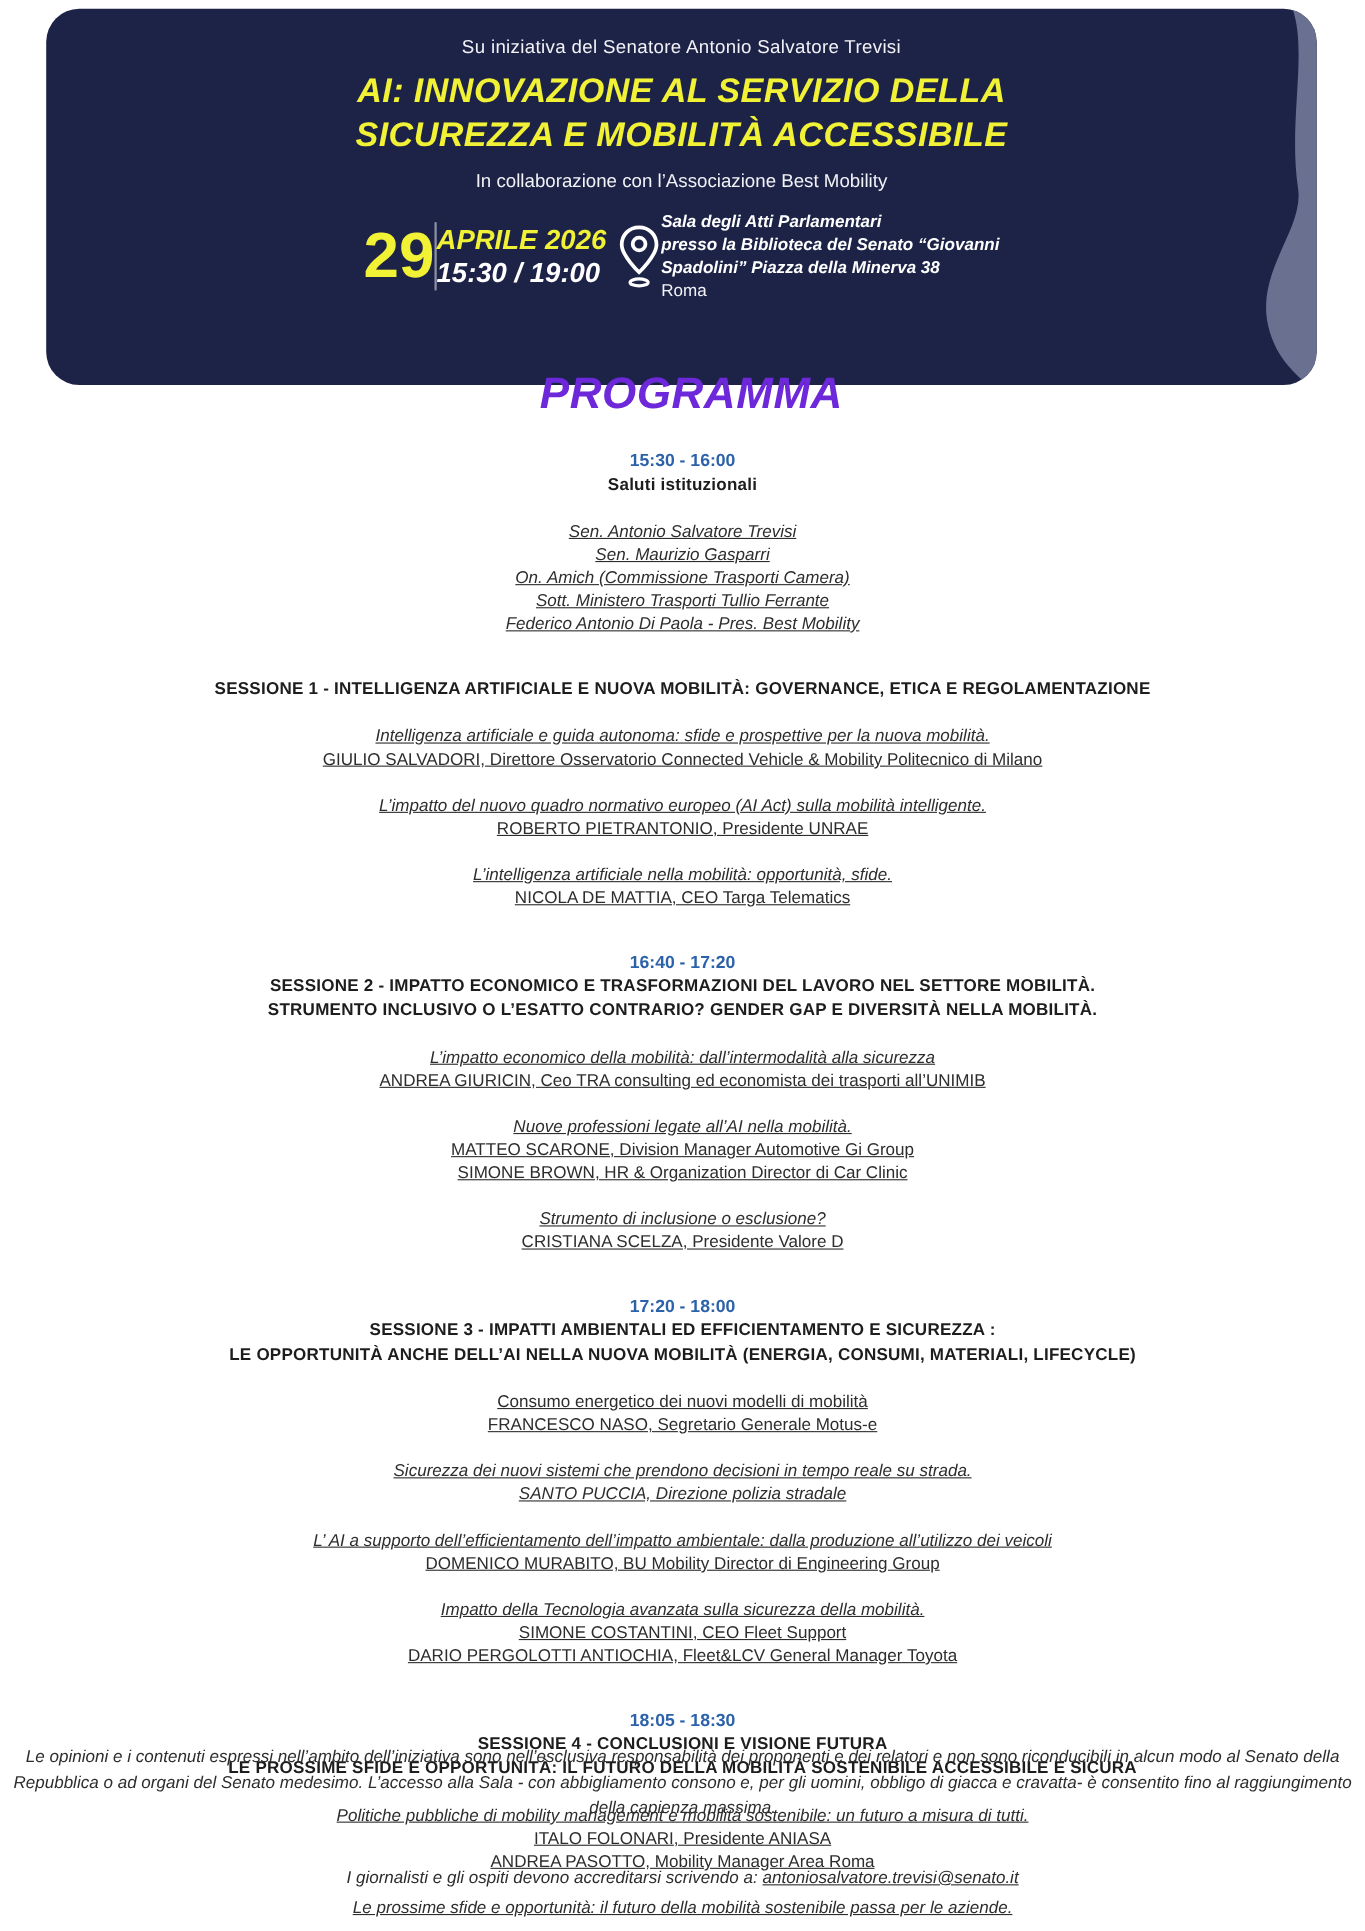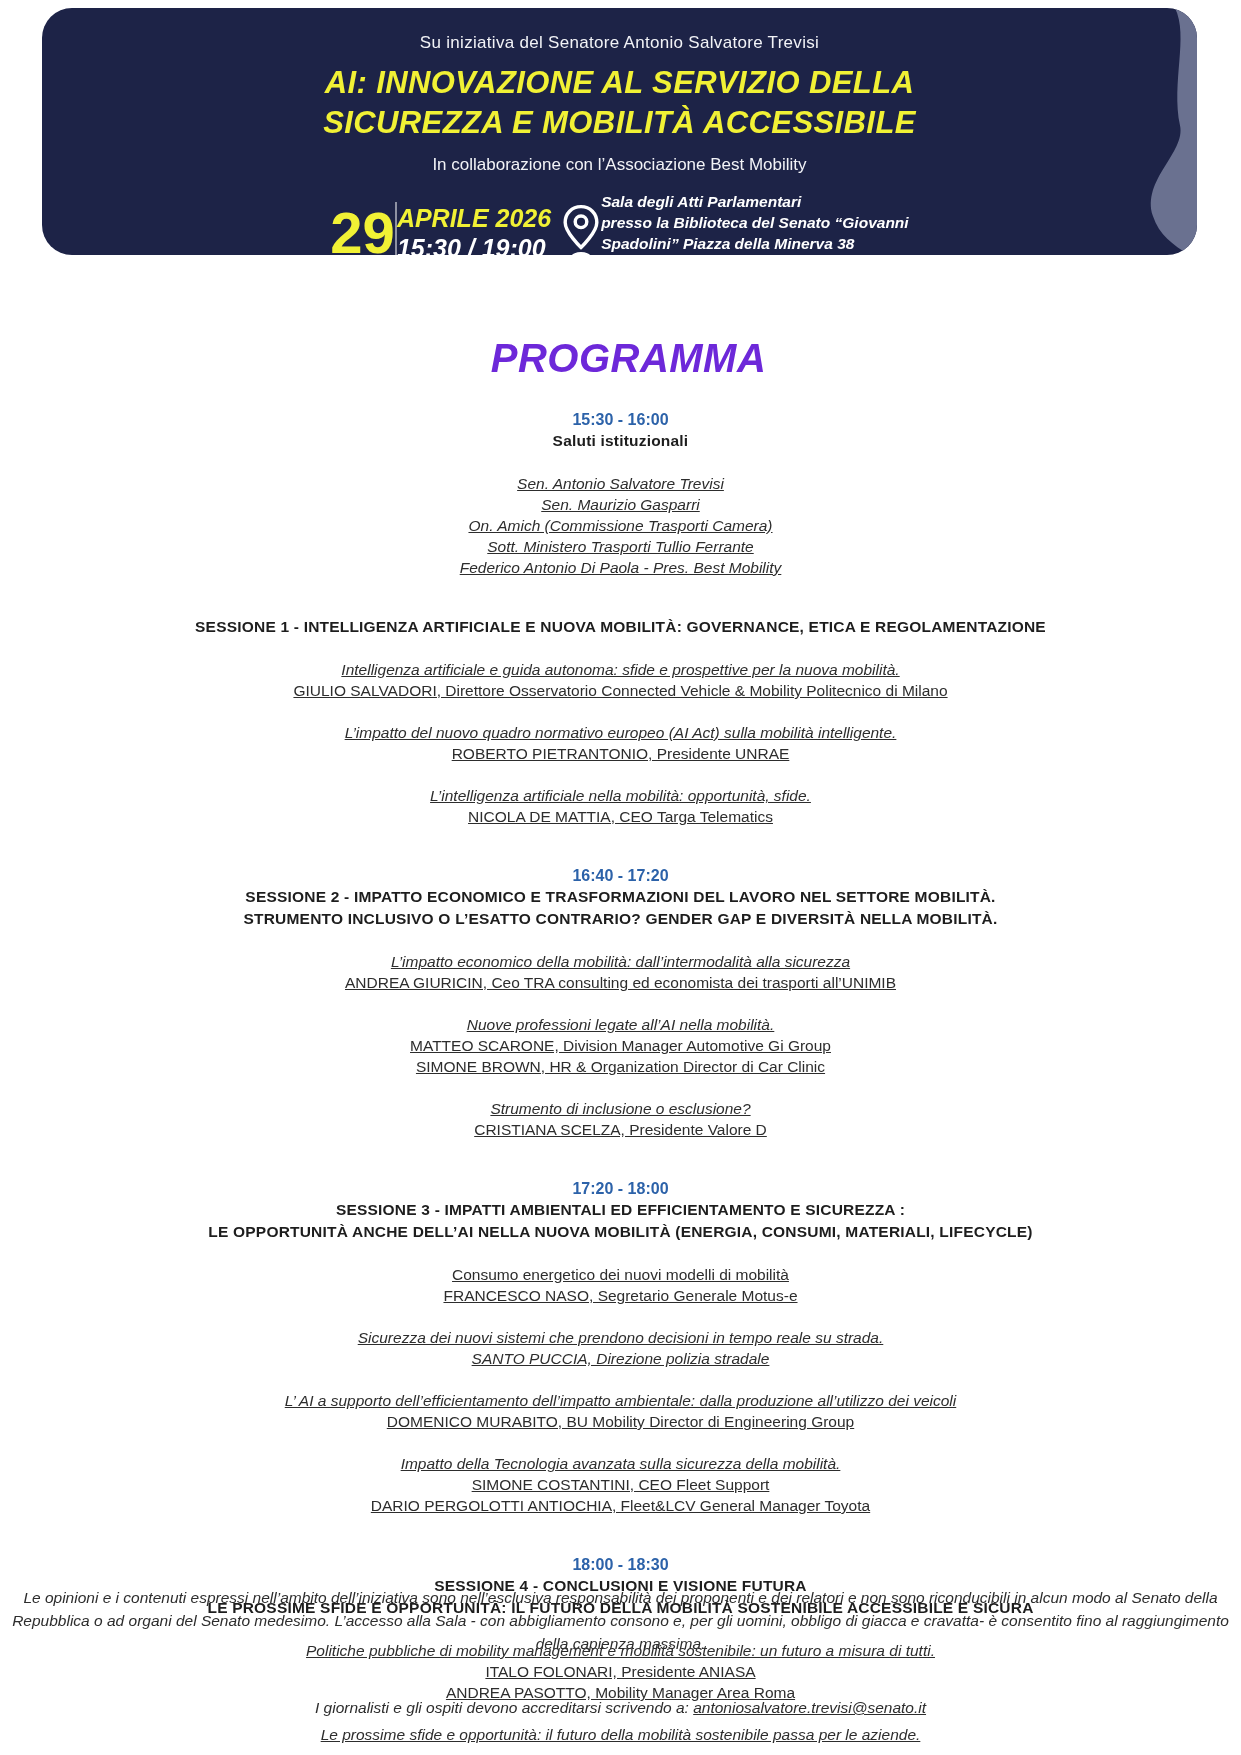--- a/index.html
+++ b/index.html
@@ -8,21 +8,21 @@
     background:#ffffff;
     font-family:"Liberation Sans", sans-serif;
     color:#2d2d2d;
     overflow:hidden;
     position:relative;
   }
   .page{width:1241px;height:1755px;position:relative;}
 
   
   .hero{
-    position:absolute;left:42px;top:8px;right:44px;height:247px;
+    position:absolute;left:42px;top:8px;right:44px;height:342px;
     background:#1d2347;
     border-radius:30px;
     overflow:hidden;
     text-align:center;
     color:#fff;
   }
   .hero .swoosh{position:absolute;right:0;top:0;height:100%;width:100px;}
   .hero-inner{position:relative;z-index:2;padding-top:25px;}
   .kicker{font-size:17px;letter-spacing:.3px;color:#f2f3f7;}
   .title{margin:10px 0 0 0;font-size:31px;line-height:40px;font-weight:800;font-style:italic;color:#f1f135;letter-spacing:.4px;}
@@ -168,21 +168,21 @@
             <div class="line it">L’ AI a supporto dell’efficientamento dell’impatto ambientale: dalla produzione all’utilizzo dei veicoli</div>
             <div class="line rm">DOMENICO MURABITO, BU Mobility Director di Engineering Group</div>
           </div>
           <div class="talk">
             <div class="line it">Impatto della Tecnologia avanzata sulla sicurezza della mobilità.</div>
             <div class="line rm">SIMONE COSTANTINI, CEO Fleet Support</div>
             <div class="line rm">DARIO PERGOLOTTI ANTIOCHIA, Fleet&amp;LCV General Manager Toyota</div>
           </div>
         </section>
         <section class="session">
-          <div class="time">18:00 - 18:30</div>
+          <div class="time">18:05 - 18:30</div>
           <div class="heading">SESSIONE 4 - CONCLUSIONI E VISIONE FUTURA</div>
           <div class="heading">LE PROSSIME SFIDE E OPPORTUNITÀ: IL FUTURO DELLA MOBILITÀ SOSTENIBILE ACCESSIBILE E SICURA</div>
           <div class="talk">
             <div class="line it">Politiche pubbliche di mobility management e mobilità sostenibile: un futuro a misura di tutti.</div>
             <div class="line rm">ITALO FOLONARI, Presidente ANIASA</div>
             <div class="line rm">ANDREA PASOTTO, Mobility Manager Area Roma</div>
           </div>
           <div class="talk">
             <div class="line it">Le prossime sfide e opportunità: il futuro della mobilità sostenibile passa per le aziende.</div>
           </div>

